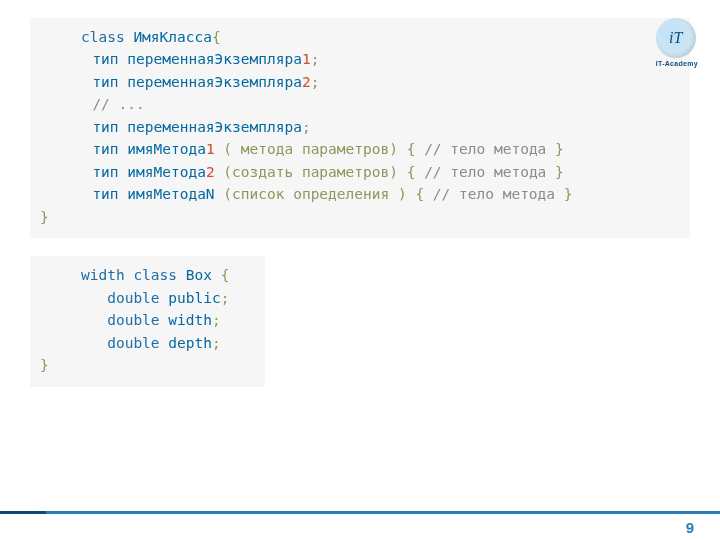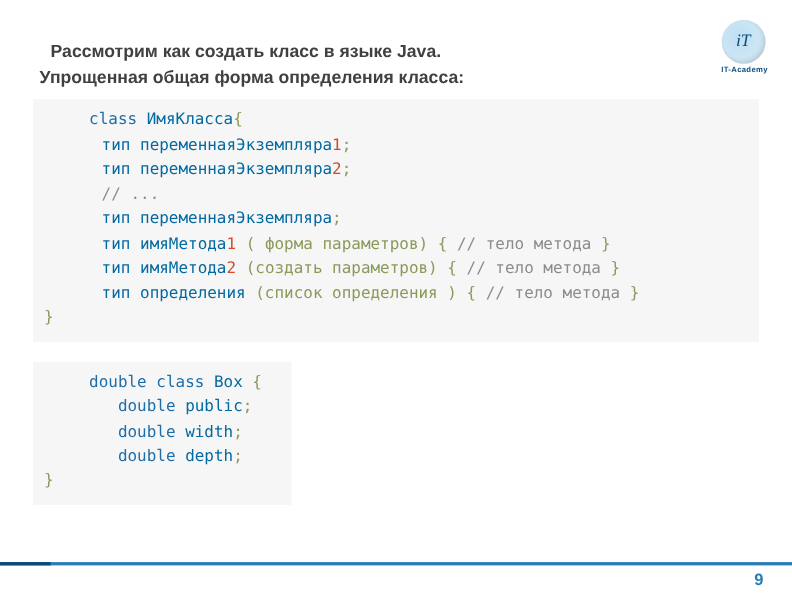--- a/index.html
+++ b/index.html
@@ -43,36 +43,32 @@
 <div class="slide">
 
 
   <div class="logo">
     <div class="logo-mark">
       <span class="logo-it">iT</span>
     </div>
     <div class="logo-text">IT-Academy</div>
   </div>
 
-  <div class="intro">
-    <div>Рассмотрим как создать класс в языке Java.</div>
-    <div class="intro-line2">Упрощенная общая форма определения класса:</div>
-  </div>
 
   <div class="codebox"><span class="kw">class</span><span class="txt"> ИмяКласса</span><span class="pn">{</span>
 <span class="txt">      тип переменнаяЭкземпляра</span><span class="num">1</span><span class="pn">;</span>
 <span class="txt">      тип переменнаяЭкземпляра</span><span class="num">2</span><span class="pn">;</span>
 <span class="cmt">      // ...</span>
 <span class="txt">      тип переменнаяЭкземпляра</span><span class="pn">;</span>
-<span class="txt">      тип имяМетода</span><span class="num">1</span><span class="pn"> ( форма параметров) { </span><span class="cmt">// тело метода </span><span class="pn">}</span>
+<span class="txt">      тип имяМетода</span><span class="num">1</span><span class="pn"> ( метода параметров) { </span><span class="cmt">// тело метода </span><span class="pn">}</span>
 <span class="txt">      тип имяМетода</span><span class="num">2</span><span class="pn"> (создать параметров) { </span><span class="cmt">// тело метода </span><span class="pn">}</span>
-<span class="txt">      тип определения </span><span class="pn">(список определения ) { </span><span class="cmt">// тело метода </span><span class="pn">}</span>
+<span class="txt">      тип имяМетодаN </span><span class="pn">(список определения ) { </span><span class="cmt">// тело метода </span><span class="pn">}</span>
 <span class="pn">}</span></div>
 
-  <div class="codebox short"><span class="kw">double class</span><span class="txt"> Box </span><span class="pn">{</span>
+  <div class="codebox short"><span class="kw">width class</span><span class="txt"> Box </span><span class="pn">{</span>
 <span class="kw">   double</span><span class="txt"> public</span><span class="pn">;</span>
 <span class="kw">   double</span><span class="txt"> width</span><span class="pn">;</span>
 <span class="kw">   double</span><span class="txt"> depth</span><span class="pn">;</span>
 <span class="pn">}</span></div>
 
   <div class="footer-line"></div>
   <div class="footer-accent"></div>
   <div class="pagenum">9</div>
 </div>
 

